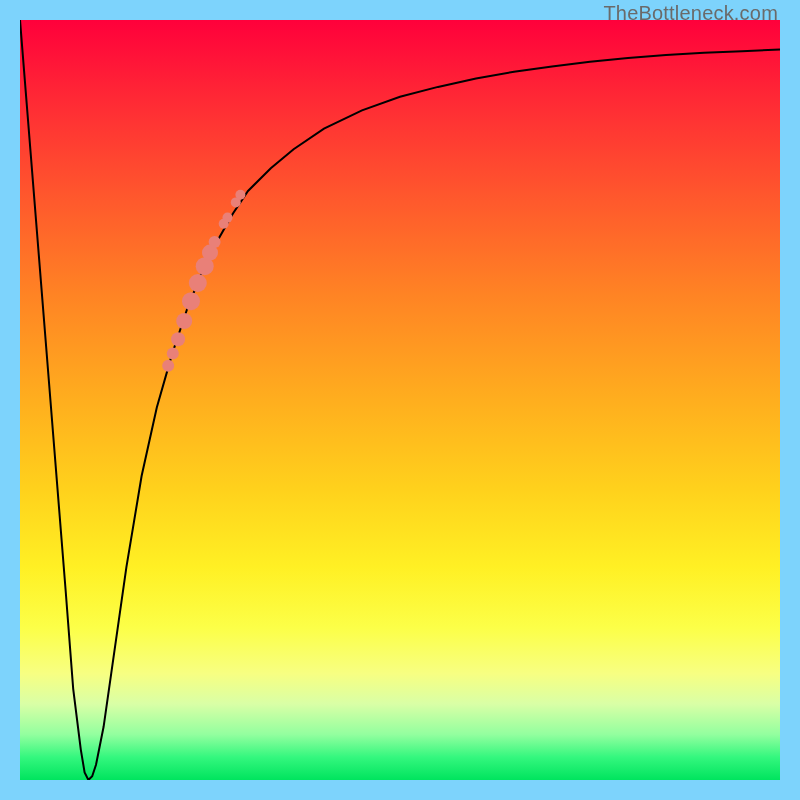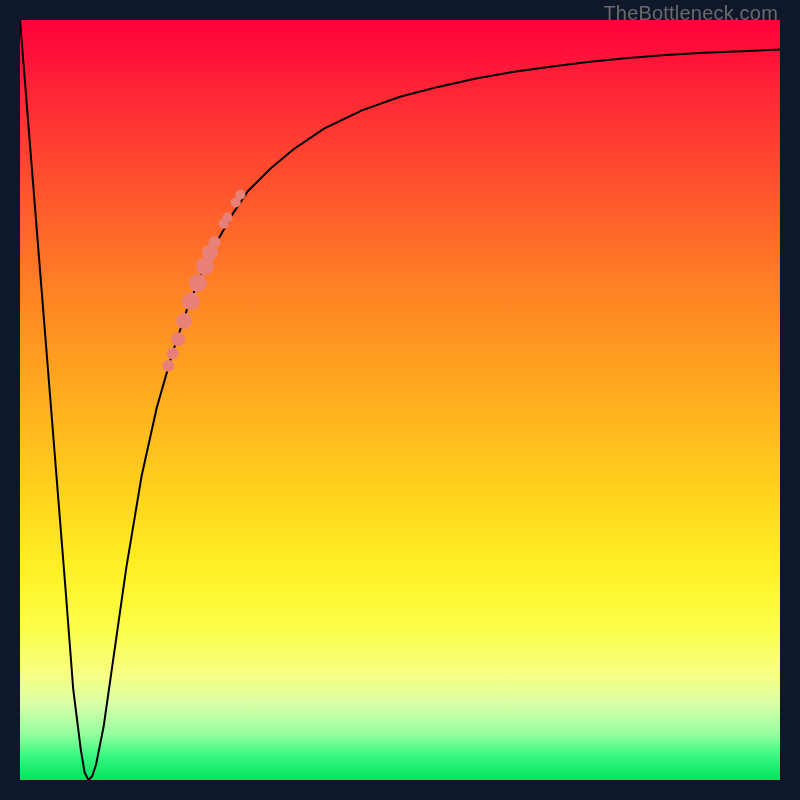--- a/index.html
+++ b/index.html
@@ -8,21 +8,21 @@
     width: 800px;
     height: 800px;
     overflow: hidden;
     background: #000;
     font-family: Arial, Helvetica, sans-serif;
   }
   .frame {
     position: relative;
     width: 800px;
     height: 800px;
-    background: #0f172a;
+    background: #7dd3fc;
   }
   .plot-area {
     position: absolute;
     left: 20px;
     top: 20px;
     width: 760px;
     height: 760px;
     overflow: hidden;
     
     background: linear-gradient(

